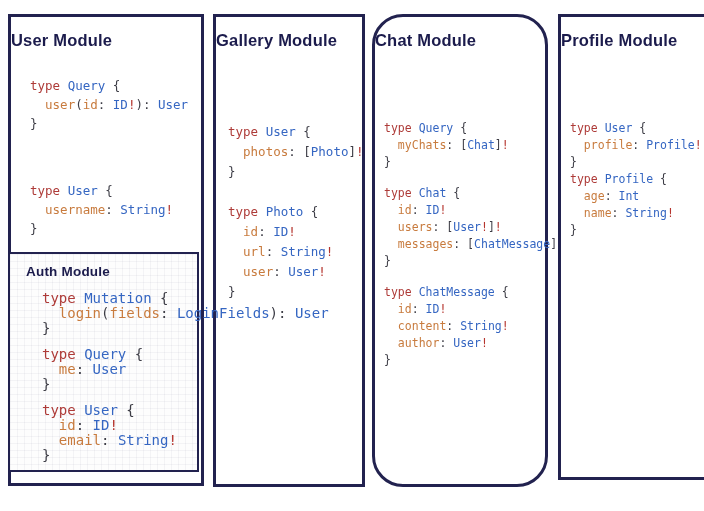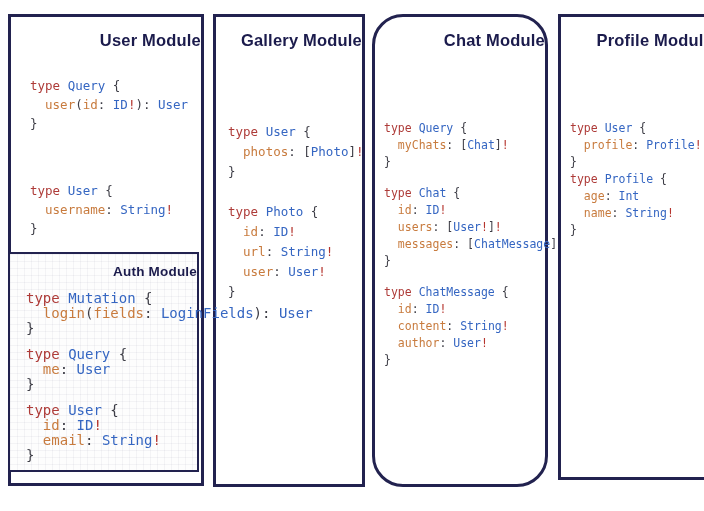--- a/index.html
+++ b/index.html
@@ -24,34 +24,35 @@
     position:absolute;
     border:3px solid var(--border);
     background:#ffffff;
   }
   .panel-user{left:8px;top:14px;width:196px;height:472px;}
   .panel-gallery{left:213px;top:14px;width:152px;height:473px;}
   .panel-chat{left:372px;top:14px;width:176px;height:473px;border-radius:31px;}
   .panel-profile{left:558px;top:14px;width:158px;height:466px;}
   .panel-title{
     margin-top:14px;
-    text-align:right;
+    text-align:left;
     font-size:16.5px;
     font-weight:700;
     letter-spacing:.2px;
     color:var(--title);
   }
   .auth-box{
     position:absolute;
     left:8px;top:252px;width:191px;height:220px;
     border:2px solid var(--border);
     background:
       repeating-linear-gradient(to right, rgba(70,70,110,0.055) 0 1px, transparent 1px 7px),
       repeating-linear-gradient(to bottom, rgba(70,70,110,0.055) 0 1px, transparent 1px 7px),
       #fdfdfd;
+    padding-left: 16px;
   }
   .auth-box .panel-title{margin-top:10px;font-size:13.5px;}
   .code{font-family:"DejaVu Sans Mono", monospace;}
   .code-line{white-space:pre;}
   .tok-kw{color:var(--kw);}
   .tok-ty{color:var(--ty);}
   .tok-fld{color:var(--fld);}
   .tok-pn{color:var(--pn);}
   .tok-bang{color:var(--bang);}
 

